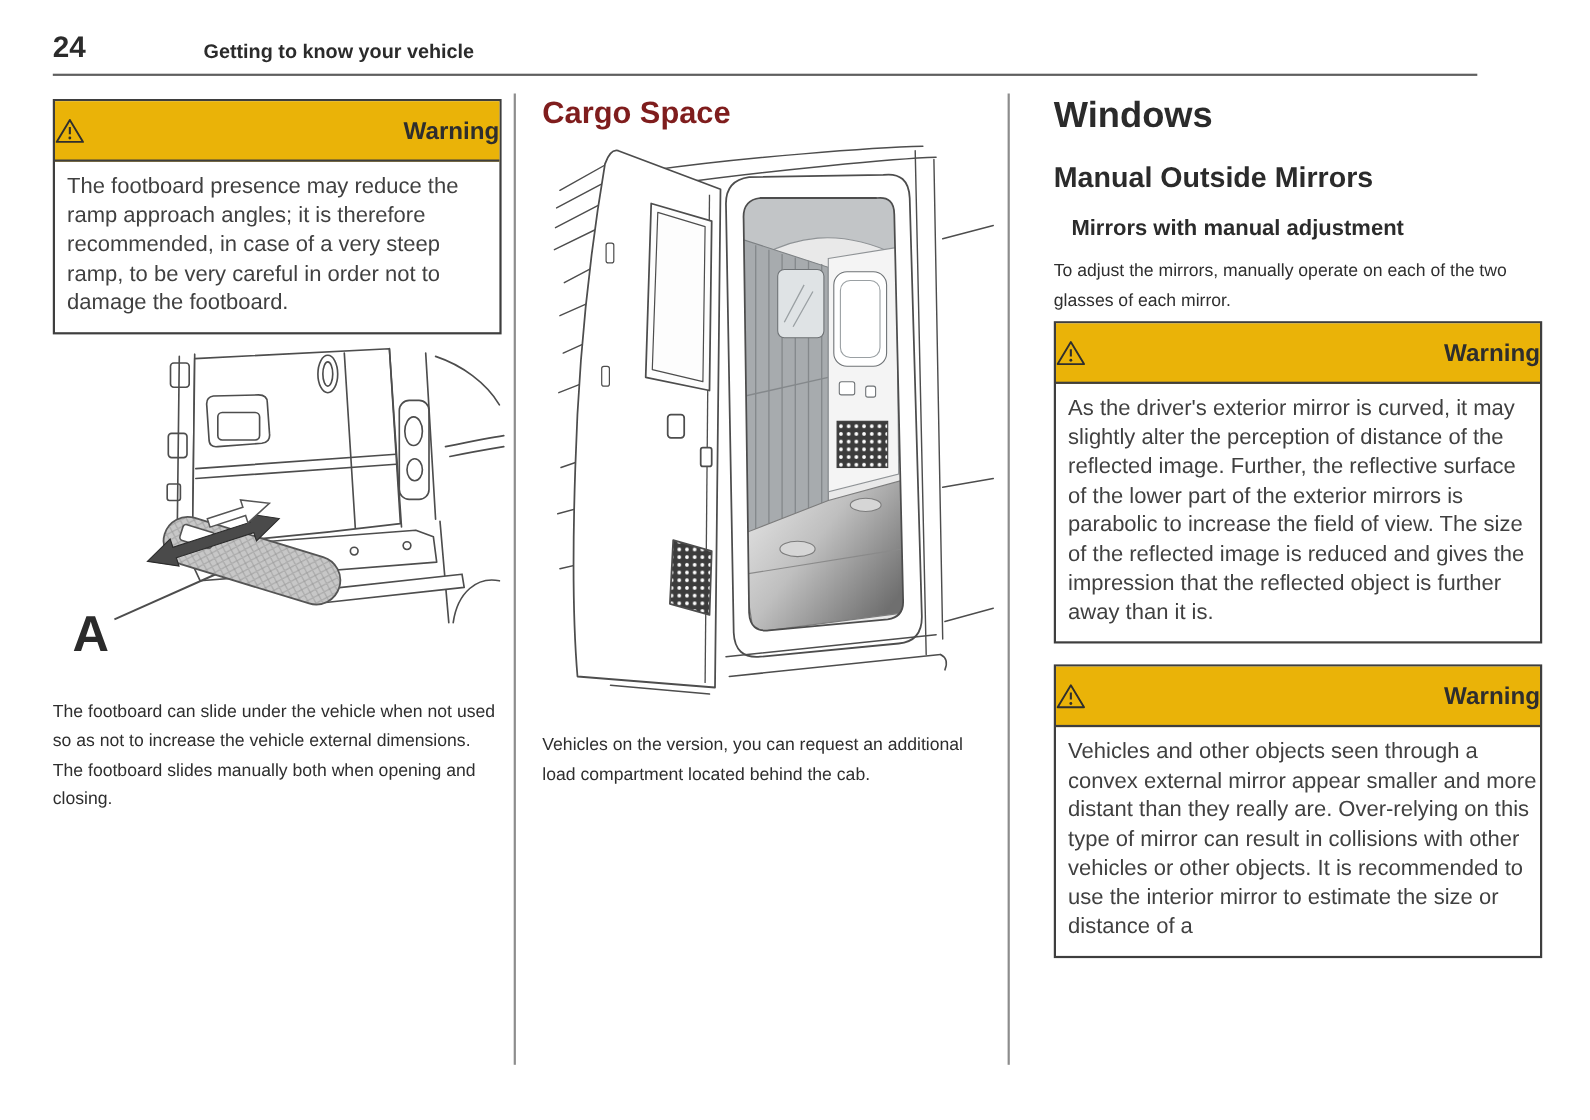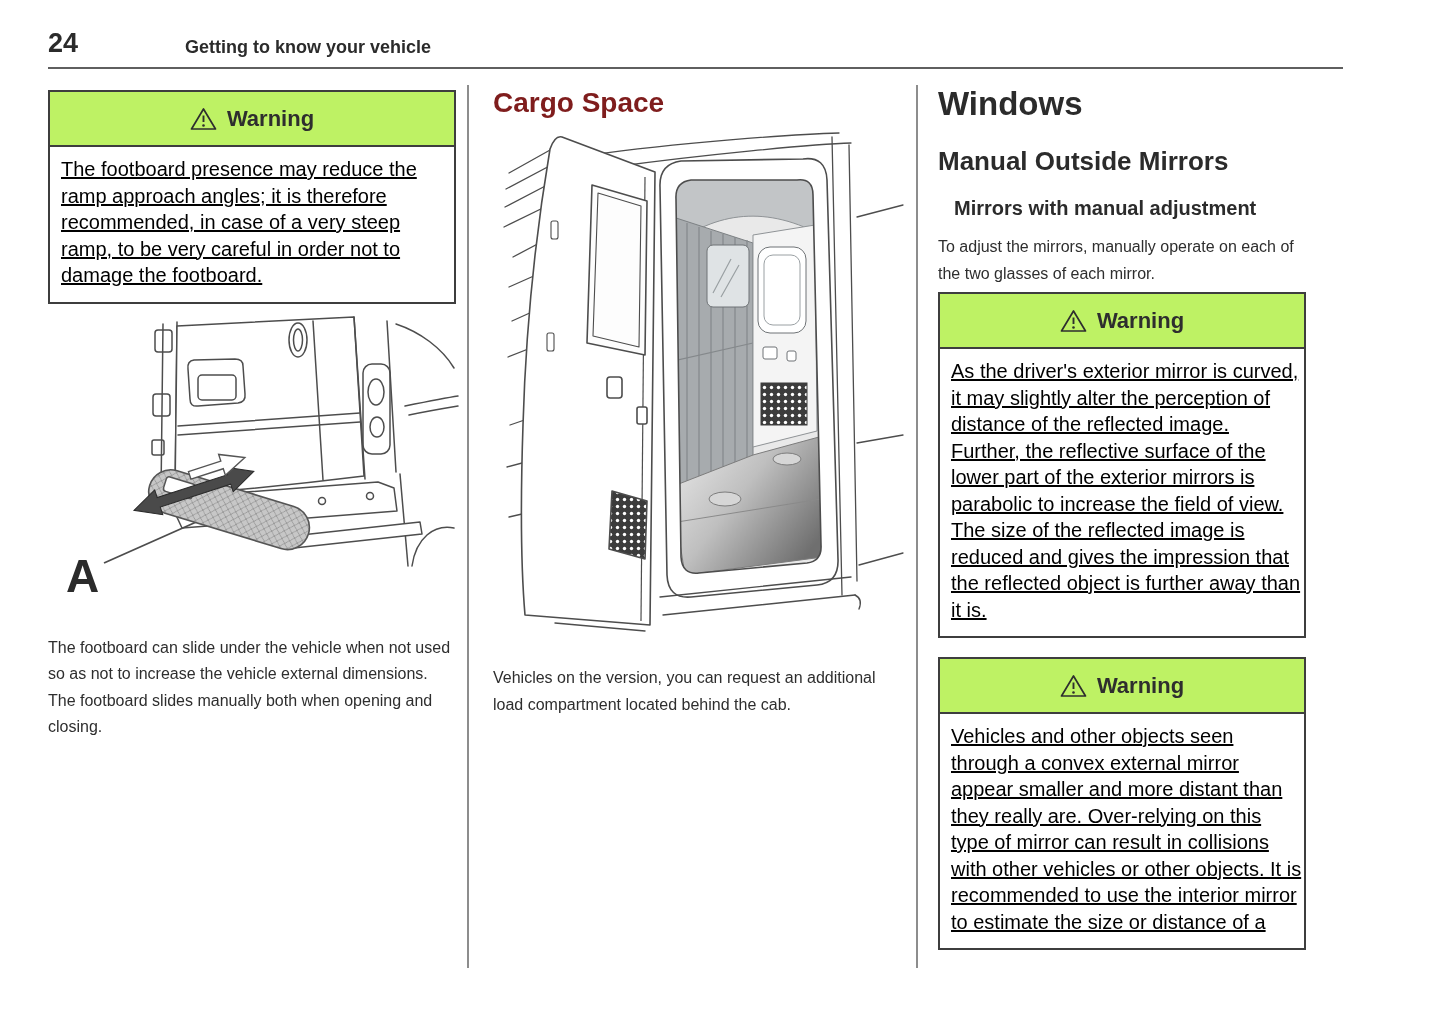--- a/index.html
+++ b/index.html
@@ -10,26 +10,26 @@
   .htitle{position:absolute;left:185px;top:37px;font-size:18px;font-weight:bold;color:#2b2b2b;}
   .rule{position:absolute;left:48px;top:67px;width:1295px;height:2px;background:#5f5f5f;}
 
   .divider{position:absolute;top:85px;width:2px;height:883px;background:#8d8d8d;}
   #divider-left{left:467px;}
   #divider-right{left:916px;}
 
   .col{position:absolute;top:85px;}
   .col-left{left:48px;width:408px;}
   .col-mid{left:481px;width:426px;}
-  .col-right{left:938px;width:368px;}
+  .col-right{left:958px;width:444px;}
 
   .warn{border:2px solid #3e3e3e;background:#fff;}
-  .warn-head{background:#bef264;border-bottom:2px solid #3e3e3e;display:flex;align-items:center;justify-content:center;gap:10px;height:53px;font-size:22px;font-weight:bold;color:#2e2e2e;}
+  .warn-head{background:#eab308;border-bottom:2px solid #3e3e3e;display:flex;align-items:center;justify-content:space-between;gap:10px;height:53px;font-size:22px;font-weight:bold;color:#2e2e2e;}
   .warn-head svg{display:block;}
-  .warn-body{padding:9px 2px 13px 11px;font-size:20px;line-height:26.5px;color:#000000;text-decoration:underline;}
+  .warn-body{padding:9px 2px 13px 11px;font-size:20px;line-height:26.5px;color:#404040;}
 
   p.body{font-size:16px;line-height:26.5px;margin:0;color:#2e2e2e;}
 
   .cargo-h{font-size:28px;font-weight:bold;margin:2px 0 0 12px;color:#7f1d1d;}
   .windows-h{font-size:33px;font-weight:bold;margin:0;color:#2b2b2b;}
   .mom-h{font-size:26px;font-weight:bold;margin:23px 0 0;color:#2b2b2b;}
   .mma-h{font-size:20px;font-weight:bold;margin:20px 16px 0;color:#2b2b2b;}
   .col-right p.body{margin-top:14px;}
   .col-right .warn{margin-top:5px;}
   .col-right .warn + .warn{margin-top:19px;}

